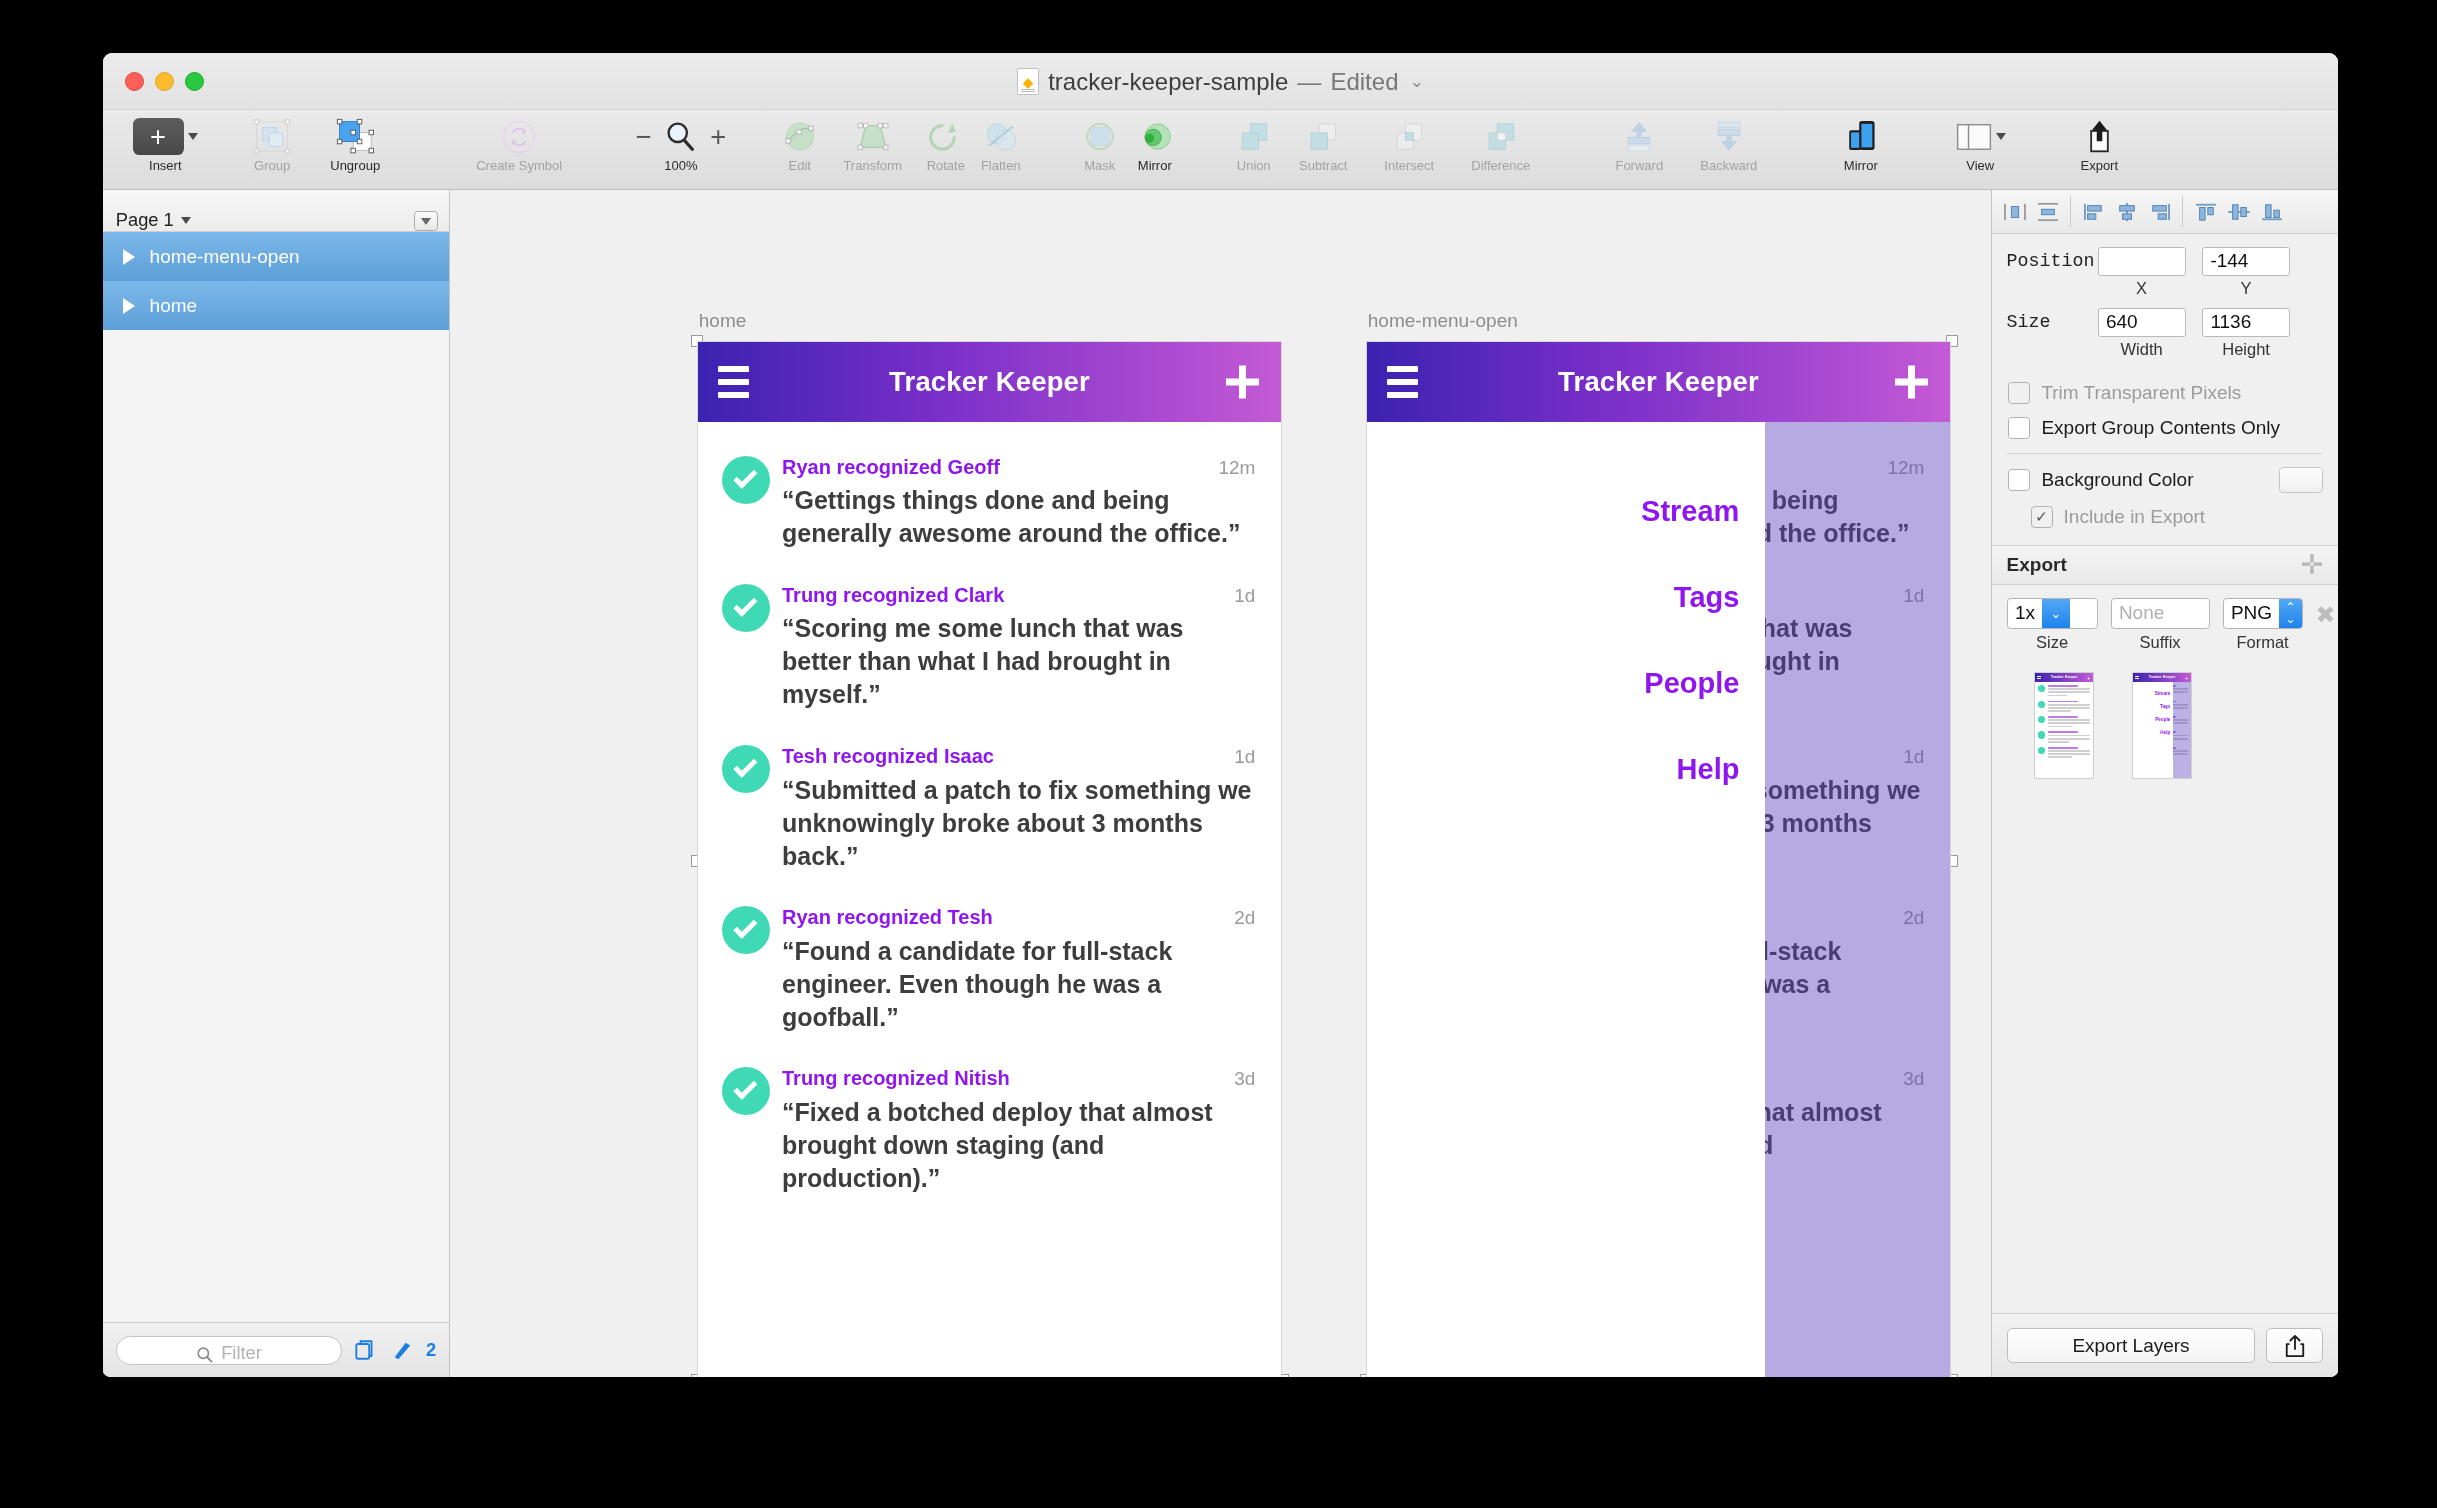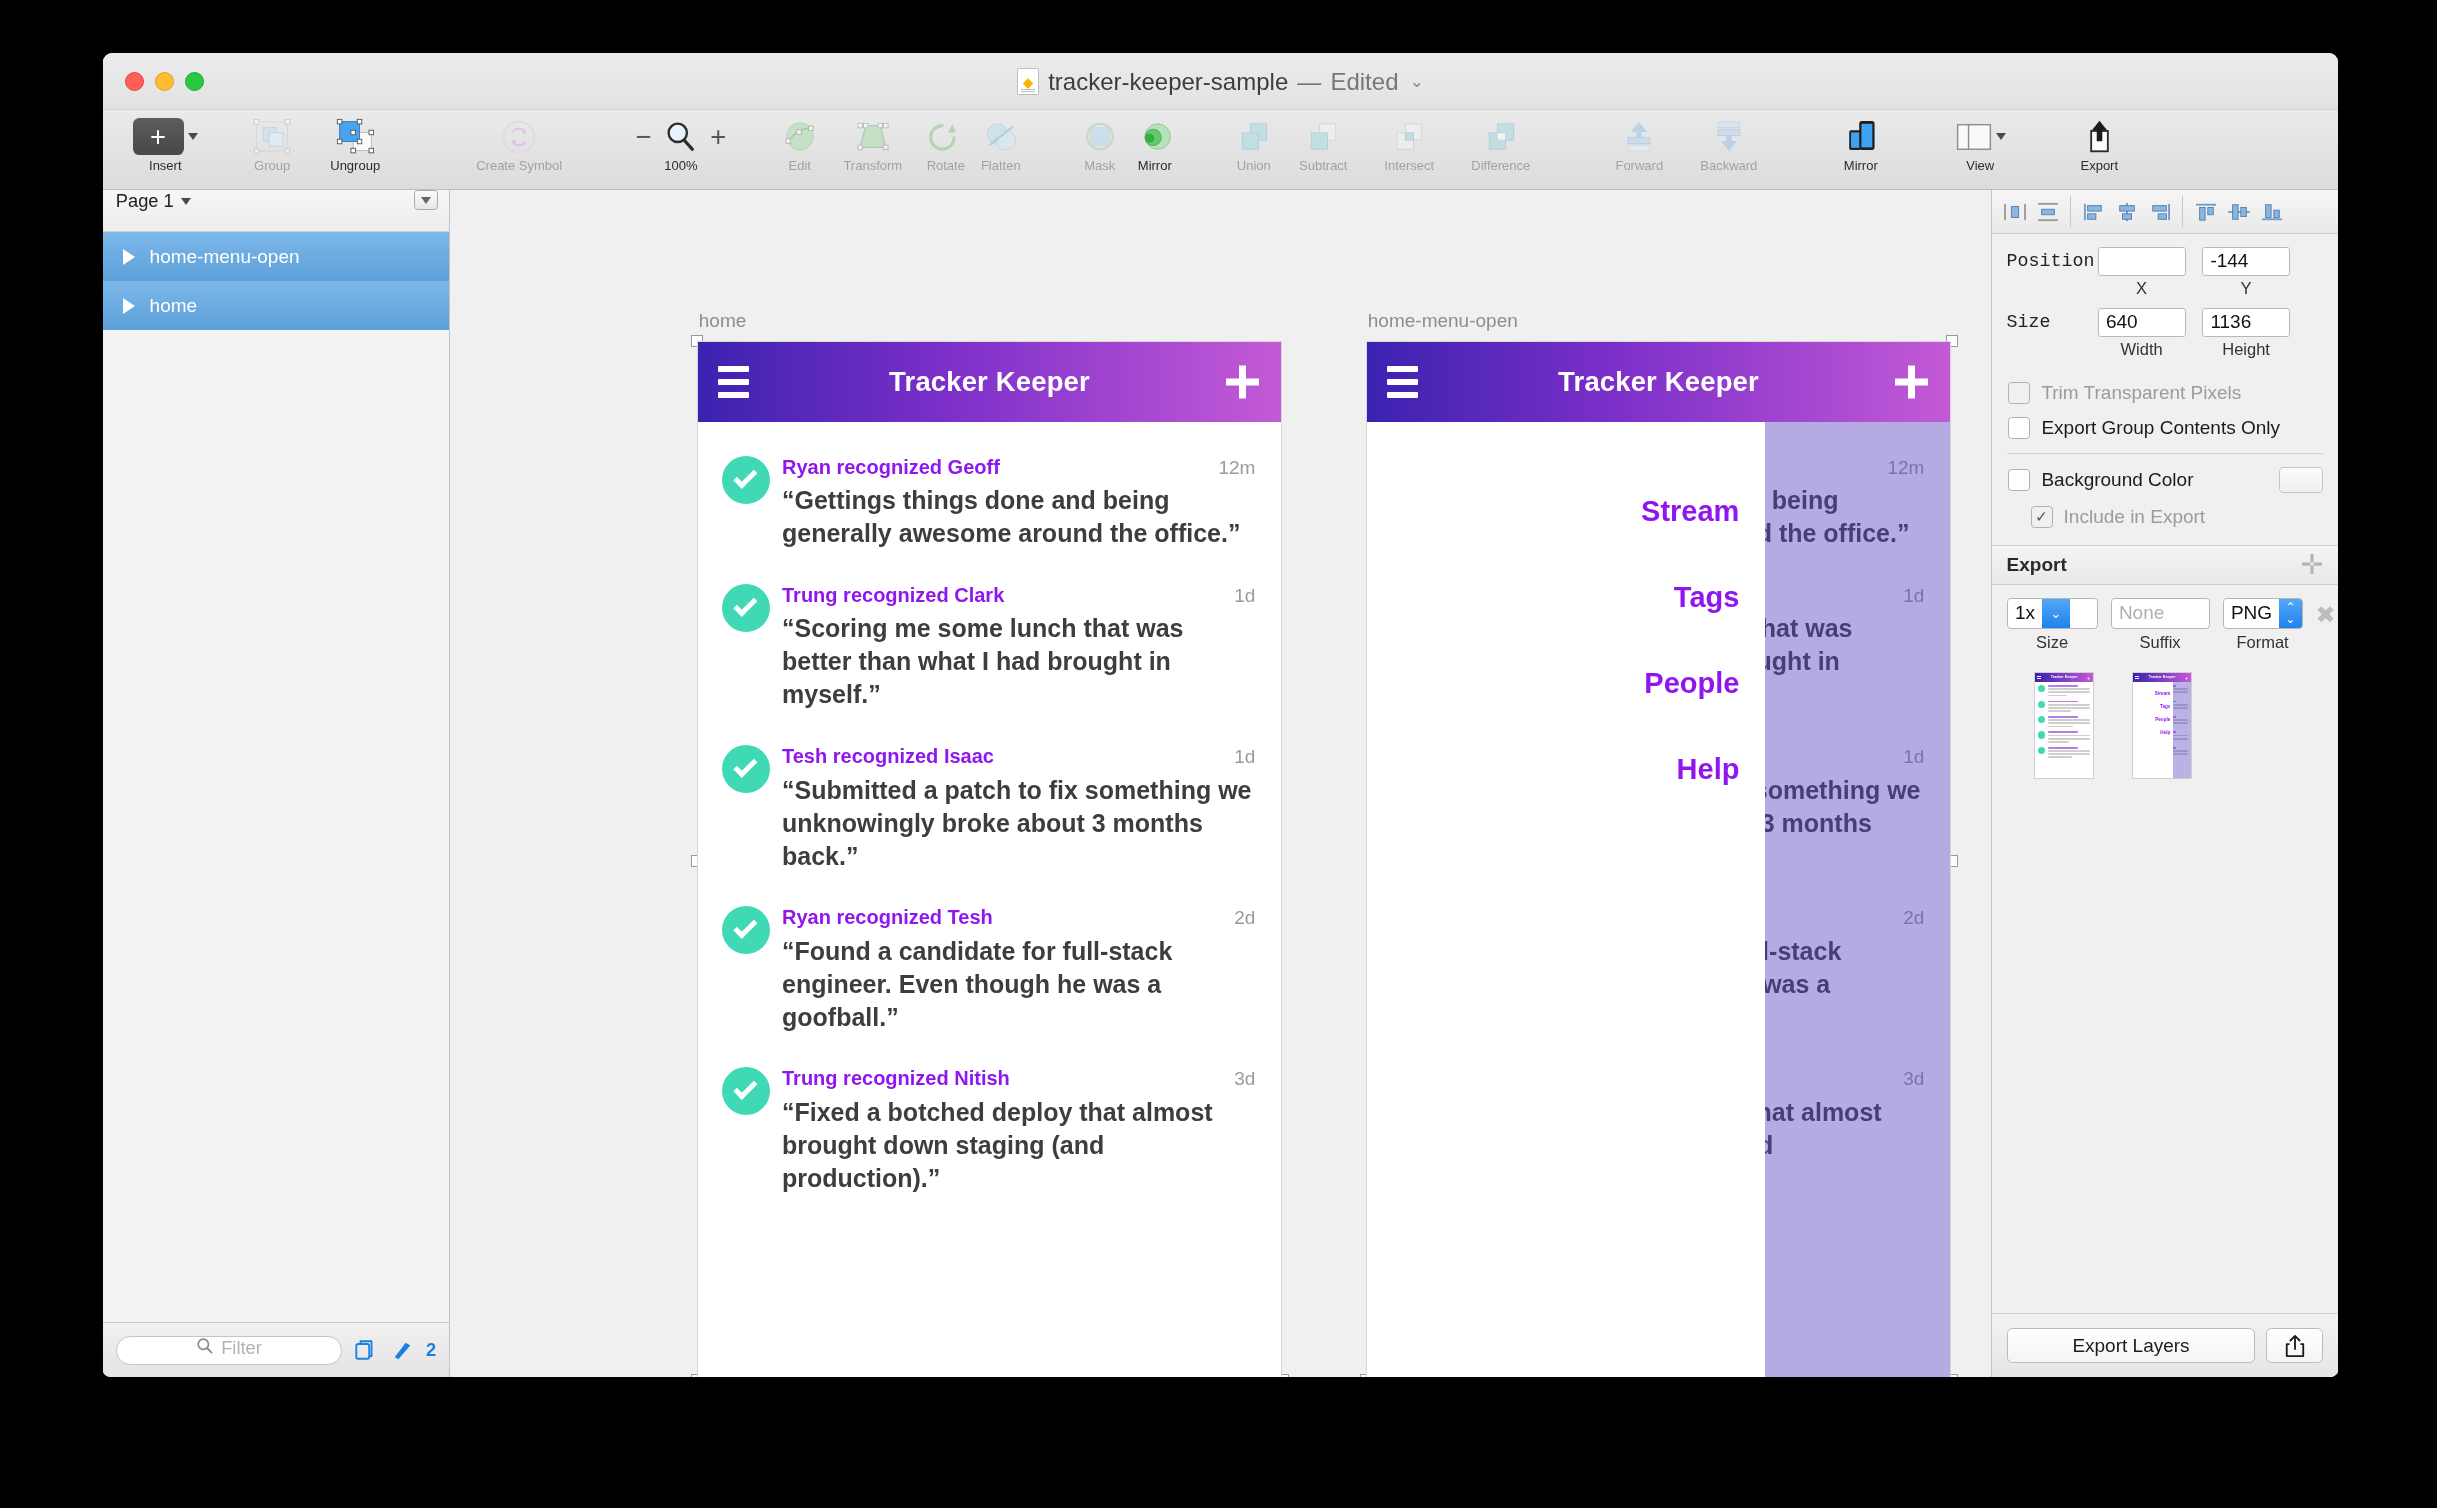--- a/index.html
+++ b/index.html
@@ -90,21 +90,21 @@
   #sidebar {
     width: 347px; flex: 0 0 347px;
     background: #f3f3f3;
     border-right: 0.9px solid #c3c3c3;
     display: flex; flex-direction: column;
   }
   #page-header {
     height: 42px; flex: 0 0 42px;
     background: linear-gradient(to bottom,#f7f7f7,#ececec);
     border-bottom: 0.9px solid #cfcfcf;
-    display: flex; align-items: flex-start; padding: 0 11px 0 12.8px;
+    display: flex; align-items: flex-end; padding: 0 11px 0 12.8px;
     justify-content: space-between;
   }
   #page-name-wrap { display: flex; align-items: center; gap: 7.3px; font-size: 18.3px; color: #222; }
   .dk-caret { width: 0;height: 0;border-left: 5.5px solid transparent;border-right: 5.5px solid transparent;border-top: 7.3px solid #4a4a4a; }
   #page-menu-btn {
     width: 24px;height: 20px;border: 0.9px solid #aaa;border-radius: 3.7px;
     background: linear-gradient(to bottom,#fbfbfb,#e7e7e7);
     display: flex;align-items: center;justify-content: center;
   }
   #page-menu-btn .dk-caret { border-top-color: #666; }
@@ -121,21 +121,21 @@
   }
 
   #sidebar-footer {
     height: 55px; flex: 0 0 55px;
     background: linear-gradient(to bottom,#f0f0f0,#e4e4e4);
     border-top: 0.9px solid #c9c9c9;
     display: flex; align-items: center; padding: 0 12.8px; gap: 12.8px;
   }
   #filter-input {
     flex: 1; height: 29px; border: 0.9px solid #c4c4c4; border-radius: 14.6px;
-    background: #fff; display: flex; align-items: flex-start; justify-content: center; gap: 8.2px;
+    background: #fff; display: flex; align-items: flex-end; justify-content: center; gap: 8.2px;
   }
   #filter-placeholder { font-size: 18.3px; color: #b2b2b2; }
   .ft-ico { display: flex; align-items: center; }
   #pencil-count { font-size: 18.3px; color: #1a7fe0; font-weight: 600; }
 
   
   #canvas {
     flex: 1; background: #f0f0f0; position: relative; overflow: hidden;
   }
 

